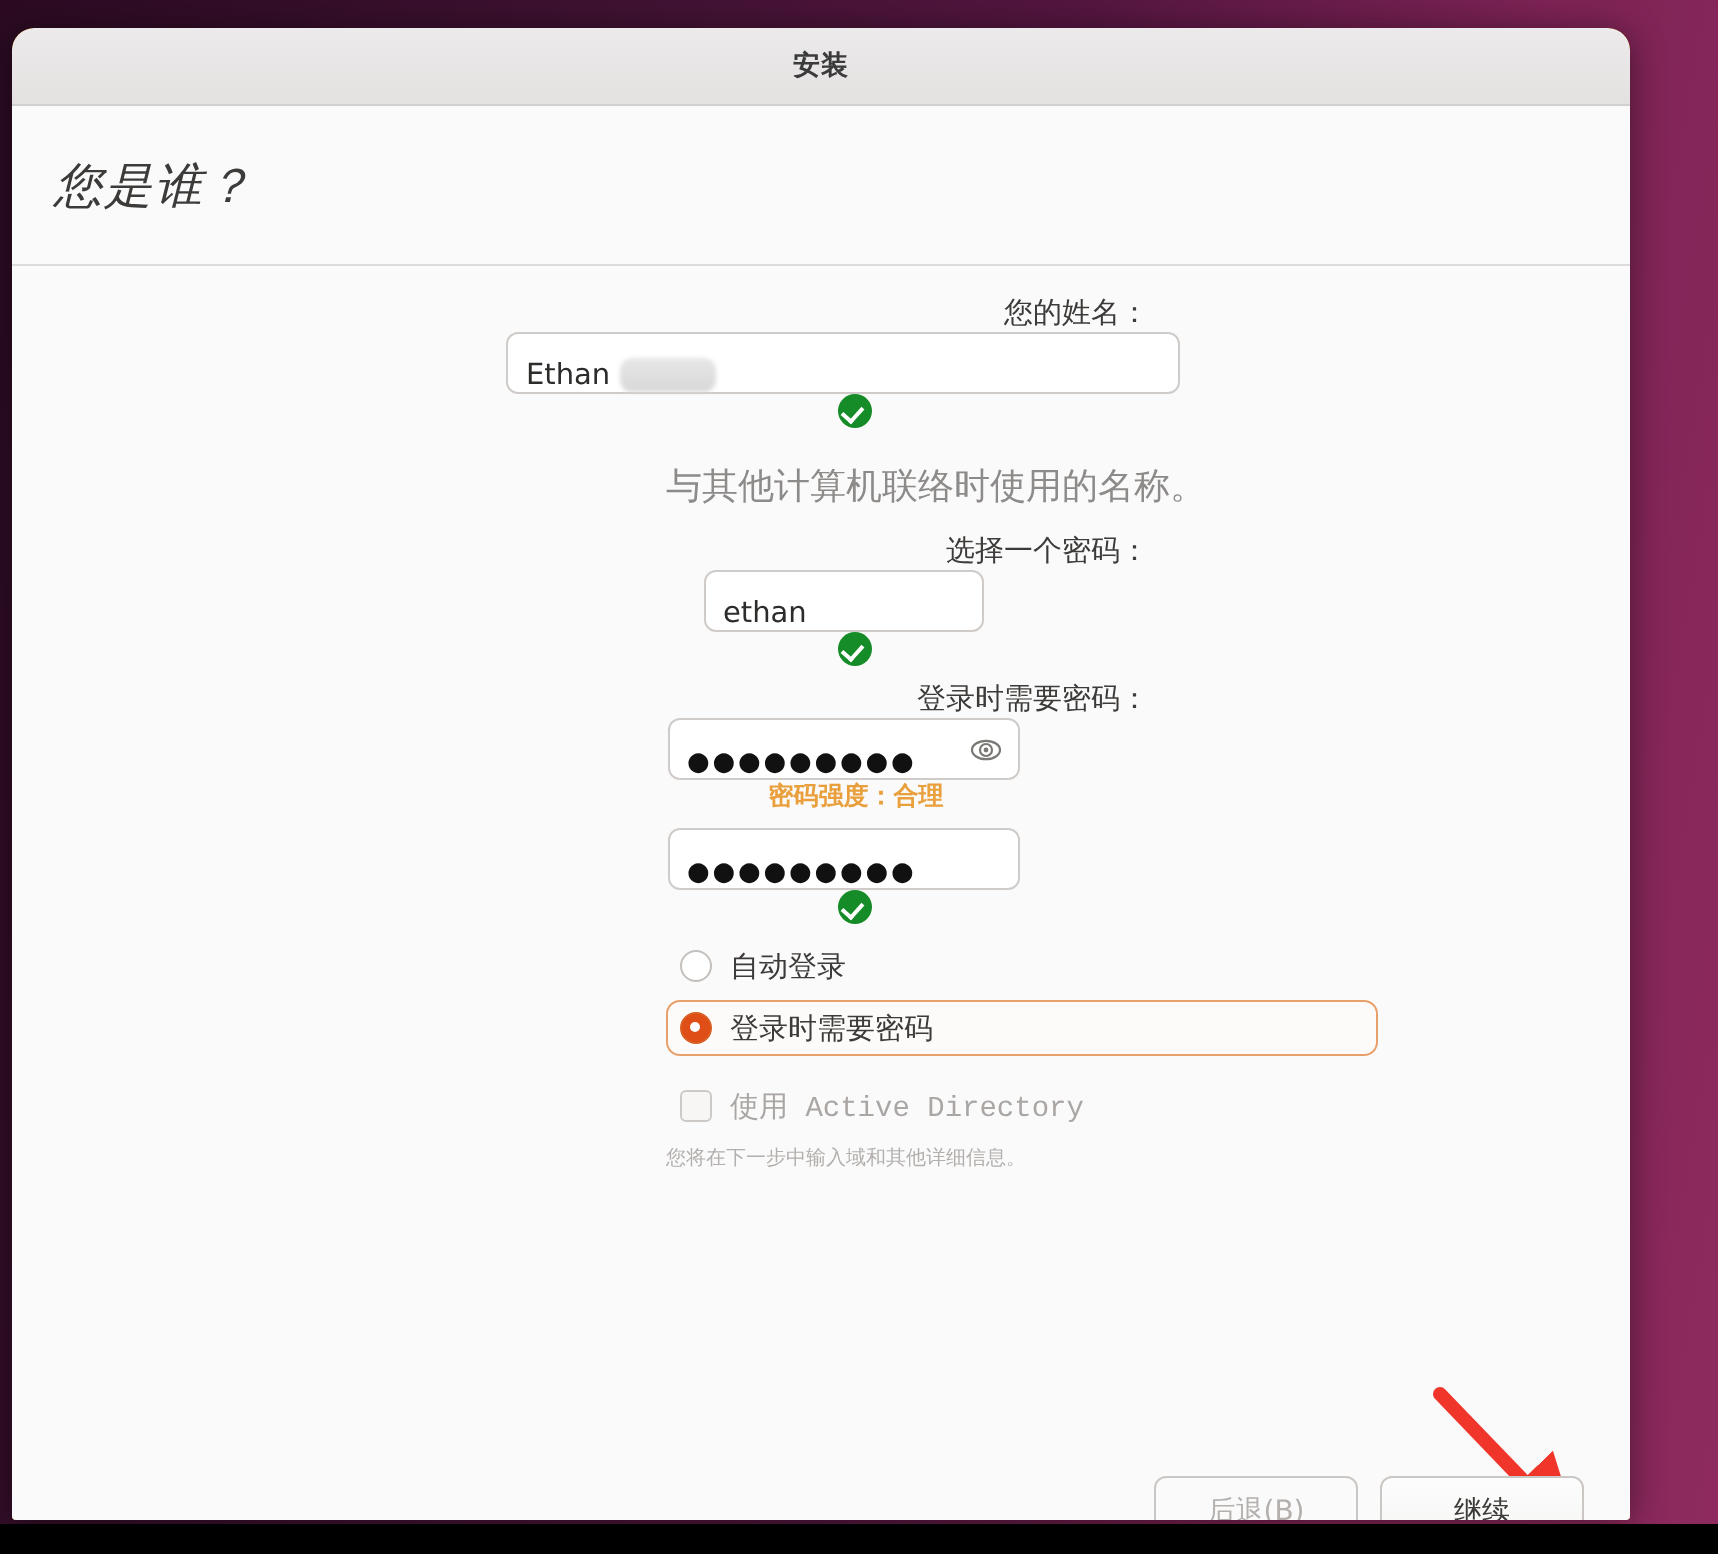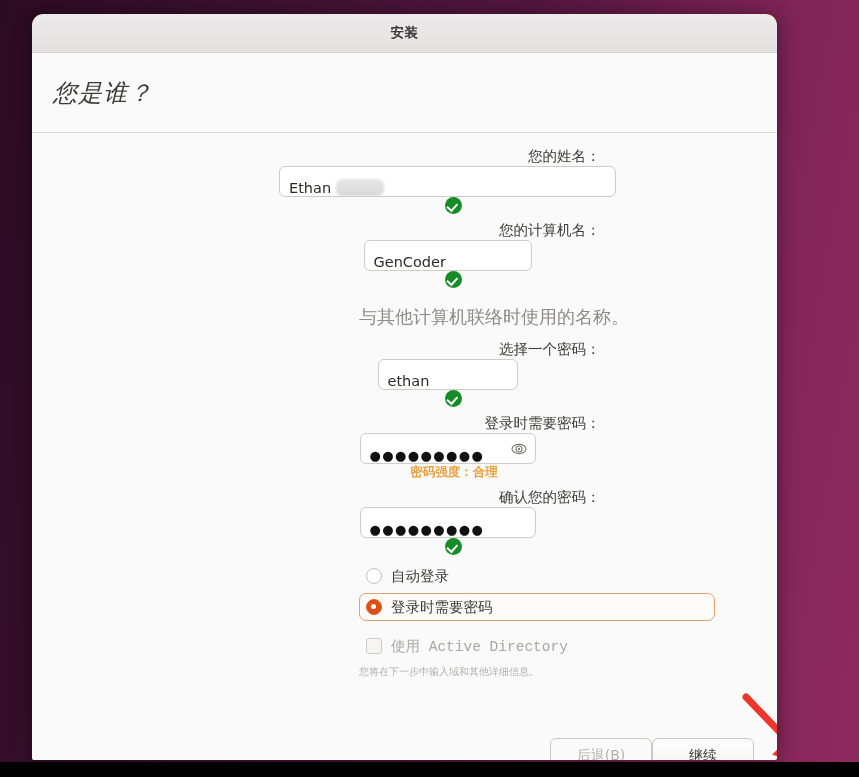--- a/index.html
+++ b/index.html
@@ -29,23 +29,23 @@
     left: 0;
     top: 762px;
     width: 859px;
     height: 15px;
     background: #000;
   }
 
   
   #window {
     position: absolute;
-    left: 32px;
+    left: 6px;
     top: 14px;
-    width: 745px;
+    width: 809px;
     height: 746px;
     background: #a16207;
     border-radius: 11px 11px 2px 2px;
     box-shadow: 0 2px 18px rgba(0,0,0,.45);
     overflow: hidden;
   }
 
   .titlebar {
     height: 38px;
     background: linear-gradient(#eceaea, #e4e1e1);
@@ -254,20 +254,21 @@
     margin-left: 327px;
     margin-top: 6px;
   }
 
   
   .btnbar {
     position: absolute;
     right: 23px;
     top: 605px;
     display: flex;
+    gap: 11px;
   }
   .btn {
     width: 100px;
     height: 33px;
     border: 1px solid #cbc7c4;
     border-radius: 6px;
     background: linear-gradient(#fdfdfd, #f6f5f4);
     font-size: 14px;
     color: #3c3b39;
     display: flex;
@@ -308,27 +309,20 @@
 
       <div class="row">
         <div class="lbl">您的姓名：</div>
         <div class="field w-name">
           <span>Ethan</span>
           <span class="redact"></span>
         </div>
         <div class="ok"></div>
       </div>
 
-      <div class="row">
-        <div class="lbl">您的计算机名：</div>
-        <div class="field w-host">
-          <span>GenCoder</span>
-        </div>
-        <div class="ok"></div>
-      </div>
       <div class="helper">与其他计算机联络时使用的名称。</div>
 
       <div class="row">
         <div class="lbl">选择一个密码：</div>
         <div class="field w-user">
           <span>ethan</span>
         </div>
         <div class="ok"></div>
       </div>
 
@@ -341,21 +335,20 @@
               <ellipse cx="8" cy="8" rx="7" ry="4.6" fill="none" stroke="#7a7875" stroke-width="1.1"></ellipse>
               <circle cx="8" cy="8" r="3" fill="none" stroke="#7a7875" stroke-width="1.1"></circle>
               <circle cx="8" cy="8" r="1.2" fill="#7a7875"></circle>
             </svg>
           </span>
         </div>
         <div class="strength">密码强度：合理</div>
       </div>
 
       <div class="row">
-        <div class="lbl">确认您的密码：</div>
         <div class="field w-pass">
           <span class="dots">●●●●●●●●●</span>
         </div>
         <div class="ok"></div>
       </div>
 
       <div class="opts">
         <div class="opt">
           <span class="radio"></span>
           <span>自动登录</span>

